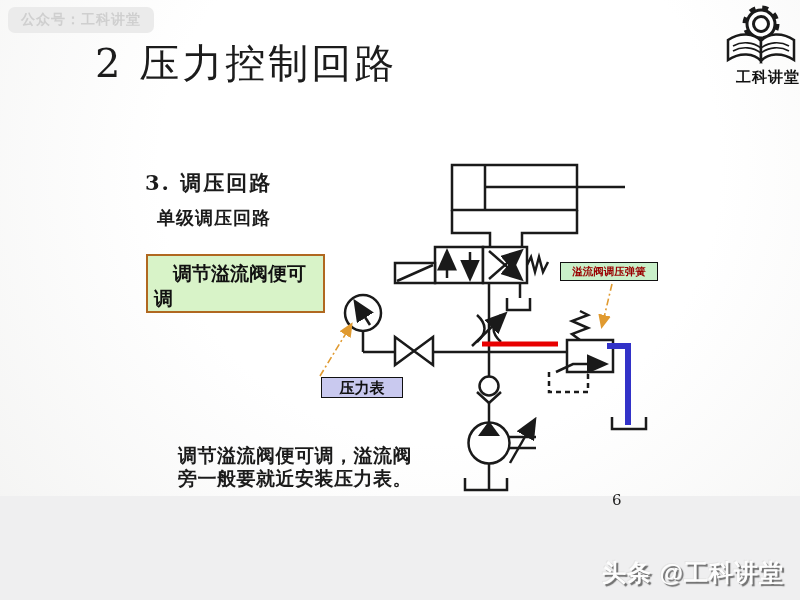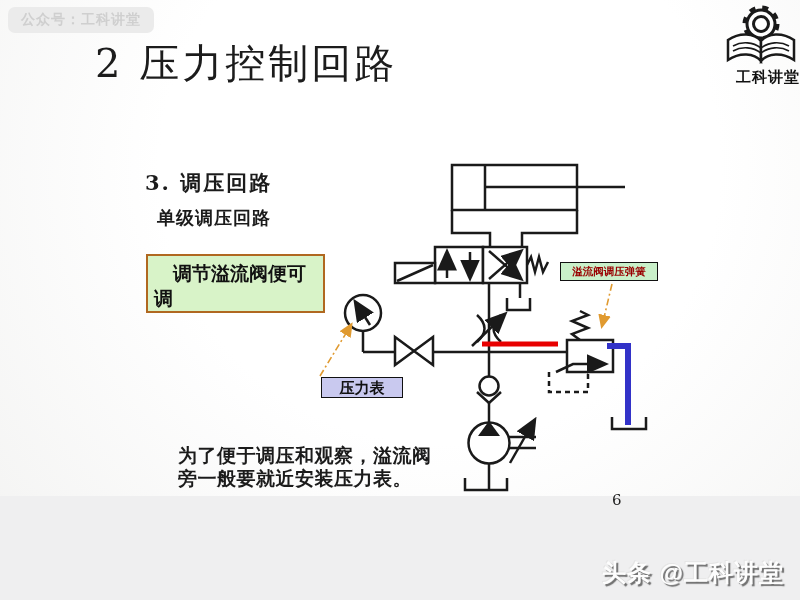--- a/index.html
+++ b/index.html
@@ -87,21 +87,21 @@
   </div>
 
   <div class="abs h1">3.  调压回路</div>
   <div class="abs h2">单级调压回路</div>
 
   <div class="abs notebox">
     <div class="l1">调节溢流阀便可调</div>
   </div>
 
   <div class="abs bottomnote">
-    <div>为了便于调压和观察，溢流阀</div>
+    <div>调节溢流阀便可调，溢流阀</div>
     <div>旁一般要就近安装压力表。</div>
   </div>
 
   <svg class="abs" style="left:280px;top:150px;" width="395" height="360" viewBox="280 150 395 360">
     <defs>
       <marker id="ab" markerWidth="9" markerHeight="8" refX="7" refY="4" orient="auto">
         <path d="M0,0 L9,4 L0,8 Z" fill="#1a1a1a"></path>
       </marker>
       <marker id="ao" markerWidth="9" markerHeight="8" refX="7" refY="4" orient="auto">
         <path d="M0,0 L9,4 L0,8 Z" fill="#e09a30"></path>

